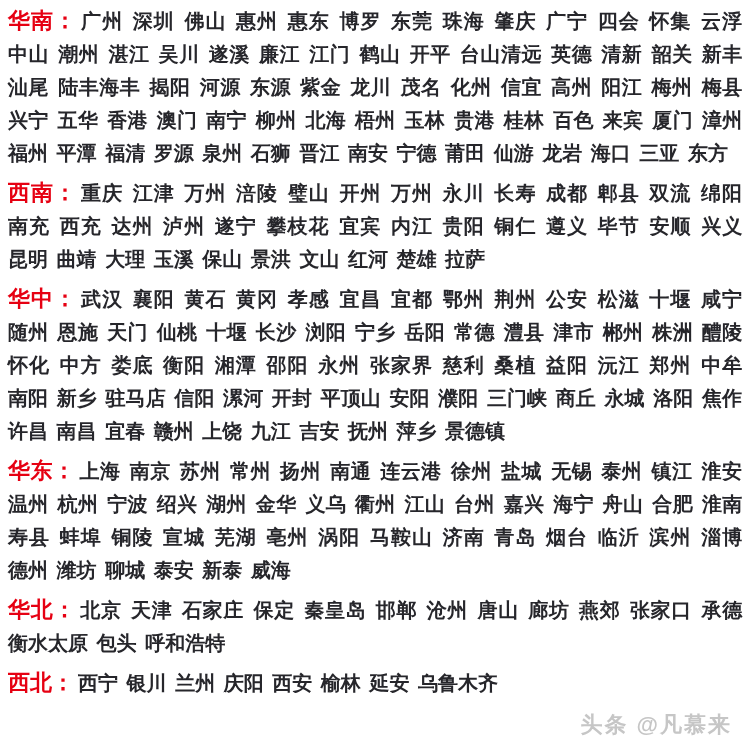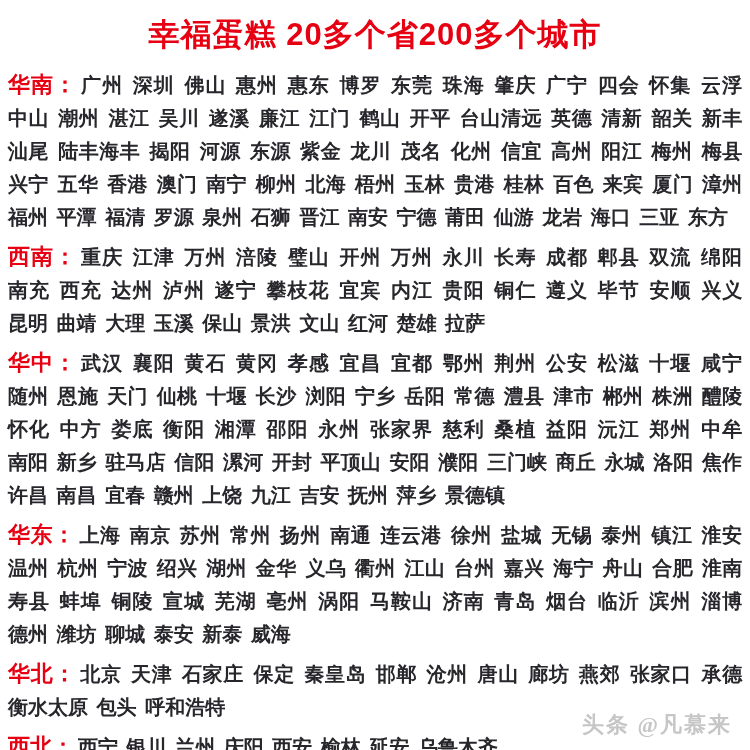--- a/index.html
+++ b/index.html
@@ -44,21 +44,20 @@
     font-weight: bold;
     letter-spacing: 2px;
     color: #c6c6c6;
     text-shadow: 1px 1px 0 #ffffff, -1px -1px 0 #ffffff;
   }
 </style>
 </head>
 <body style="background: rgb(255, 255, 255);">
 
 <div class="page">
-  <h1 class="title" style="color: rgb(230, 0, 18);">幸福蛋糕 20多个省200多个城市</h1>
   <div id="sections">
   <p class="section">
     <span class="label" style="color: rgb(230, 0, 18);">华南：</span><span class="cities"><span class="city" style="color: rgb(38, 38, 43);">广州</span> <span class="city" style="color: rgb(38, 38, 43);">深圳</span> <span class="city" style="color: rgb(38, 38, 43);">佛山</span> <span class="city" style="color: rgb(38, 38, 43);">惠州</span> <span class="city" style="color: rgb(38, 38, 43);">惠东</span> <span class="city" style="color: rgb(38, 38, 43);">博罗</span> <span class="city" style="color: rgb(38, 38, 43);">东莞</span> <span class="city" style="color: rgb(38, 38, 43);">珠海</span> <span class="city" style="color: rgb(38, 38, 43);">肇庆</span> <span class="city" style="color: rgb(38, 38, 43);">广宁</span> <span class="city" style="color: rgb(38, 38, 43);">四会</span> <span class="city" style="color: rgb(38, 38, 43);">怀集</span> <span class="city" style="color: rgb(38, 38, 43);">云浮</span> <span class="city" style="color: rgb(38, 38, 43);">中山</span> <span class="city" style="color: rgb(38, 38, 43);">潮州</span> <span class="city" style="color: rgb(38, 38, 43);">湛江</span> <span class="city" style="color: rgb(38, 38, 43);">吴川</span> <span class="city" style="color: rgb(38, 38, 43);">遂溪</span> <span class="city" style="color: rgb(38, 38, 43);">廉江</span> <span class="city" style="color: rgb(38, 38, 43);">江门</span> <span class="city" style="color: rgb(38, 38, 43);">鹤山</span> <span class="city" style="color: rgb(38, 38, 43);">开平</span> <span class="city" style="color: rgb(38, 38, 43);">台山清远</span> <span class="city" style="color: rgb(38, 38, 43);">英德</span> <span class="city" style="color: rgb(38, 38, 43);">清新</span> <span class="city" style="color: rgb(38, 38, 43);">韶关</span> <span class="city" style="color: rgb(38, 38, 43);">新丰</span> <span class="city" style="color: rgb(38, 38, 43);">汕尾</span> <span class="city" style="color: rgb(38, 38, 43);">陆丰海丰</span> <span class="city" style="color: rgb(38, 38, 43);">揭阳</span> <span class="city" style="color: rgb(38, 38, 43);">河源</span> <span class="city" style="color: rgb(38, 38, 43);">东源</span> <span class="city" style="color: rgb(38, 38, 43);">紫金</span> <span class="city" style="color: rgb(38, 38, 43);">龙川</span> <span class="city" style="color: rgb(38, 38, 43);">茂名</span> <span class="city" style="color: rgb(38, 38, 43);">化州</span> <span class="city" style="color: rgb(38, 38, 43);">信宜</span> <span class="city" style="color: rgb(38, 38, 43);">高州</span> <span class="city" style="color: rgb(38, 38, 43);">阳江</span> <span class="city" style="color: rgb(38, 38, 43);">梅州</span> <span class="city" style="color: rgb(38, 38, 43);">梅县</span> <span class="city" style="color: rgb(38, 38, 43);">兴宁</span> <span class="city" style="color: rgb(38, 38, 43);">五华</span> <span class="city" style="color: rgb(38, 38, 43);">香港</span> <span class="city" style="color: rgb(38, 38, 43);">澳门</span> <span class="city" style="color: rgb(38, 38, 43);">南宁</span> <span class="city" style="color: rgb(38, 38, 43);">柳州</span> <span class="city" style="color: rgb(38, 38, 43);">北海</span> <span class="city" style="color: rgb(38, 38, 43);">梧州</span> <span class="city" style="color: rgb(38, 38, 43);">玉林</span> <span class="city" style="color: rgb(38, 38, 43);">贵港</span> <span class="city" style="color: rgb(38, 38, 43);">桂林</span> <span class="city" style="color: rgb(38, 38, 43);">百色</span> <span class="city" style="color: rgb(38, 38, 43);">来宾</span> <span class="city" style="color: rgb(38, 38, 43);">厦门</span> <span class="city" style="color: rgb(38, 38, 43);">漳州</span> <span class="city" style="color: rgb(38, 38, 43);">福州</span> <span class="city" style="color: rgb(38, 38, 43);">平潭</span> <span class="city" style="color: rgb(38, 38, 43);">福清</span> <span class="city" style="color: rgb(38, 38, 43);">罗源</span> <span class="city" style="color: rgb(38, 38, 43);">泉州</span> <span class="city" style="color: rgb(38, 38, 43);">石狮</span> <span class="city" style="color: rgb(38, 38, 43);">晋江</span> <span class="city" style="color: rgb(38, 38, 43);">南安</span> <span class="city" style="color: rgb(38, 38, 43);">宁德</span> <span class="city" style="color: rgb(38, 38, 43);">莆田</span> <span class="city" style="color: rgb(38, 38, 43);">仙游</span> <span class="city" style="color: rgb(38, 38, 43);">龙岩</span> <span class="city" style="color: rgb(38, 38, 43);">海口</span> <span class="city" style="color: rgb(38, 38, 43);">三亚</span> <span class="city" style="color: rgb(38, 38, 43);">东方</span></span>
   </p>
 
   <p class="section">
     <span class="label" style="color: rgb(230, 0, 18);">西南：</span><span class="cities"><span class="city" style="color: rgb(38, 38, 43);">重庆</span> <span class="city" style="color: rgb(38, 38, 43);">江津</span> <span class="city" style="color: rgb(38, 38, 43);">万州</span> <span class="city" style="color: rgb(38, 38, 43);">涪陵</span> <span class="city" style="color: rgb(38, 38, 43);">璧山</span> <span class="city" style="color: rgb(38, 38, 43);">开州</span> <span class="city" style="color: rgb(38, 38, 43);">万州</span> <span class="city" style="color: rgb(38, 38, 43);">永川</span> <span class="city" style="color: rgb(38, 38, 43);">长寿</span> <span class="city" style="color: rgb(38, 38, 43);">成都</span> <span class="city" style="color: rgb(38, 38, 43);">郫县</span> <span class="city" style="color: rgb(38, 38, 43);">双流</span> <span class="city" style="color: rgb(38, 38, 43);">绵阳</span> <span class="city" style="color: rgb(38, 38, 43);">南充</span> <span class="city" style="color: rgb(38, 38, 43);">西充</span> <span class="city" style="color: rgb(38, 38, 43);">达州</span> <span class="city" style="color: rgb(38, 38, 43);">泸州</span> <span class="city" style="color: rgb(38, 38, 43);">遂宁</span> <span class="city" style="color: rgb(38, 38, 43);">攀枝花</span> <span class="city" style="color: rgb(38, 38, 43);">宜宾</span> <span class="city" style="color: rgb(38, 38, 43);">内江</span> <span class="city" style="color: rgb(38, 38, 43);">贵阳</span> <span class="city" style="color: rgb(38, 38, 43);">铜仁</span> <span class="city" style="color: rgb(38, 38, 43);">遵义</span> <span class="city" style="color: rgb(38, 38, 43);">毕节</span> <span class="city" style="color: rgb(38, 38, 43);">安顺</span> <span class="city" style="color: rgb(38, 38, 43);">兴义</span> <span class="city" style="color: rgb(38, 38, 43);">昆明</span> <span class="city" style="color: rgb(38, 38, 43);">曲靖</span> <span class="city" style="color: rgb(38, 38, 43);">大理</span> <span class="city" style="color: rgb(38, 38, 43);">玉溪</span> <span class="city" style="color: rgb(38, 38, 43);">保山</span> <span class="city" style="color: rgb(38, 38, 43);">景洪</span> <span class="city" style="color: rgb(38, 38, 43);">文山</span> <span class="city" style="color: rgb(38, 38, 43);">红河</span> <span class="city" style="color: rgb(38, 38, 43);">楚雄</span> <span class="city" style="color: rgb(38, 38, 43);">拉萨</span></span>
   </p>
 
   <p class="section">
@@ -73,13 +72,13 @@
     <span class="label" style="color: rgb(230, 0, 18);">华北：</span><span class="cities"><span class="city" style="color: rgb(38, 38, 43);">北京</span> <span class="city" style="color: rgb(38, 38, 43);">天津</span> <span class="city" style="color: rgb(38, 38, 43);">石家庄</span> <span class="city" style="color: rgb(38, 38, 43);">保定</span> <span class="city" style="color: rgb(38, 38, 43);">秦皇岛</span> <span class="city" style="color: rgb(38, 38, 43);">邯郸</span> <span class="city" style="color: rgb(38, 38, 43);">沧州</span> <span class="city" style="color: rgb(38, 38, 43);">唐山</span> <span class="city" style="color: rgb(38, 38, 43);">廊坊</span> <span class="city" style="color: rgb(38, 38, 43);">燕郊</span> <span class="city" style="color: rgb(38, 38, 43);">张家口</span> <span class="city" style="color: rgb(38, 38, 43);">承德</span> <span class="city" style="color: rgb(38, 38, 43);">衡水太原</span> <span class="city" style="color: rgb(38, 38, 43);">包头</span> <span class="city" style="color: rgb(38, 38, 43);">呼和浩特</span></span>
   </p>
 
   <p class="section">
     <span class="label" style="color: rgb(230, 0, 18);">西北：</span><span class="cities"><span class="city" style="color: rgb(38, 38, 43);">西宁</span> <span class="city" style="color: rgb(38, 38, 43);">银川</span> <span class="city" style="color: rgb(38, 38, 43);">兰州</span> <span class="city" style="color: rgb(38, 38, 43);">庆阳</span> <span class="city" style="color: rgb(38, 38, 43);">西安</span> <span class="city" style="color: rgb(38, 38, 43);">榆林</span> <span class="city" style="color: rgb(38, 38, 43);">延安</span> <span class="city" style="color: rgb(38, 38, 43);">乌鲁木齐</span></span>
   </p>
 
 </div>
 </div>
 
-<div class="watermark" style="color: rgb(198, 198, 198); font-family: Liberation Serif, serif;">头条 @凡慕来</div>
+<div class="watermark" style="color: rgb(198, 198, 198);">头条 @凡慕来</div>
 
 </body></html>

